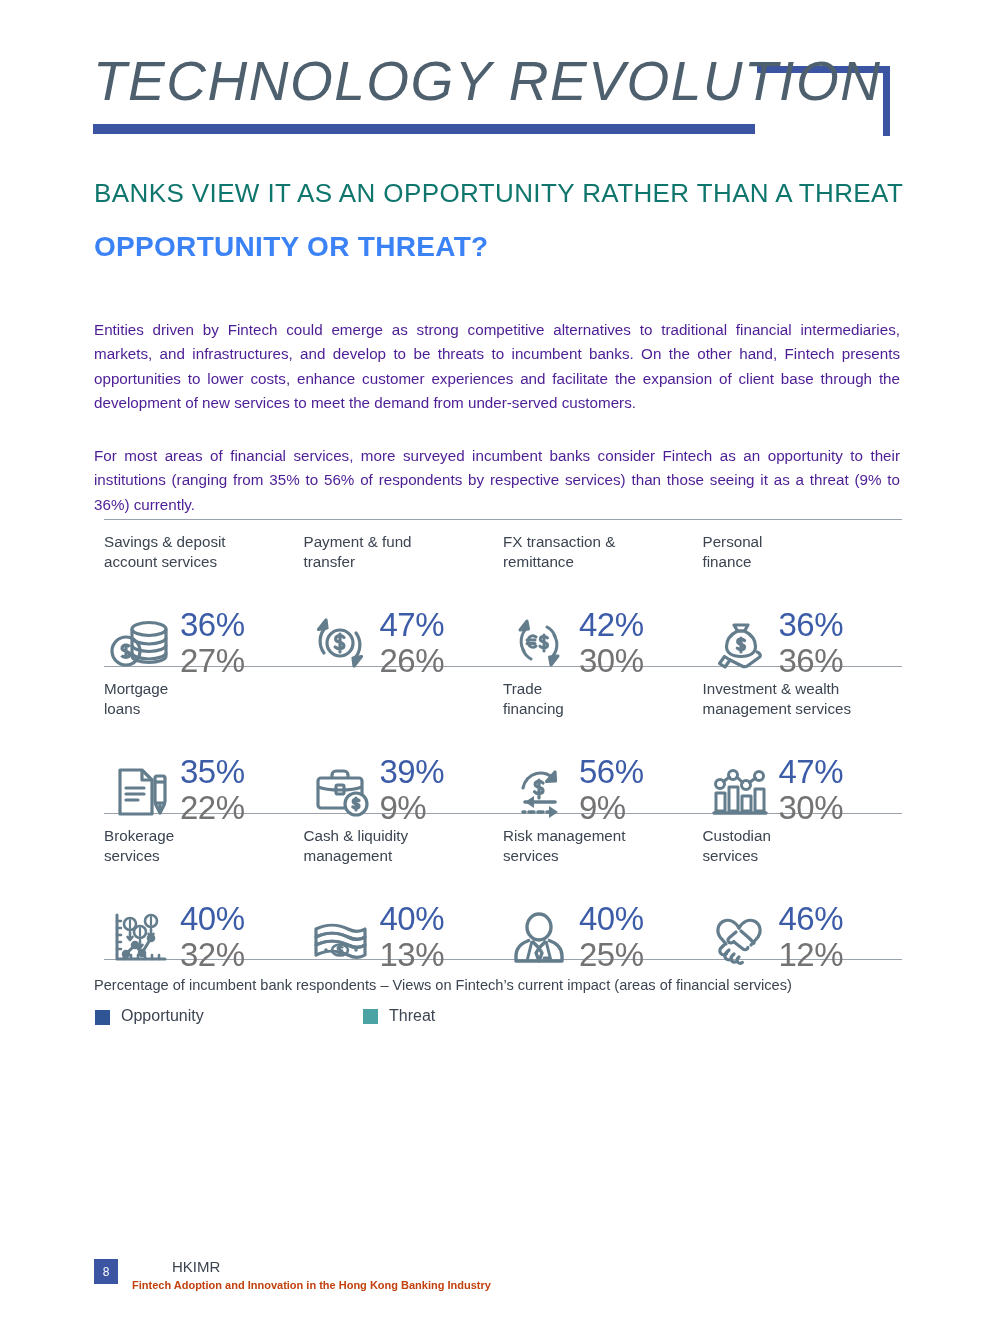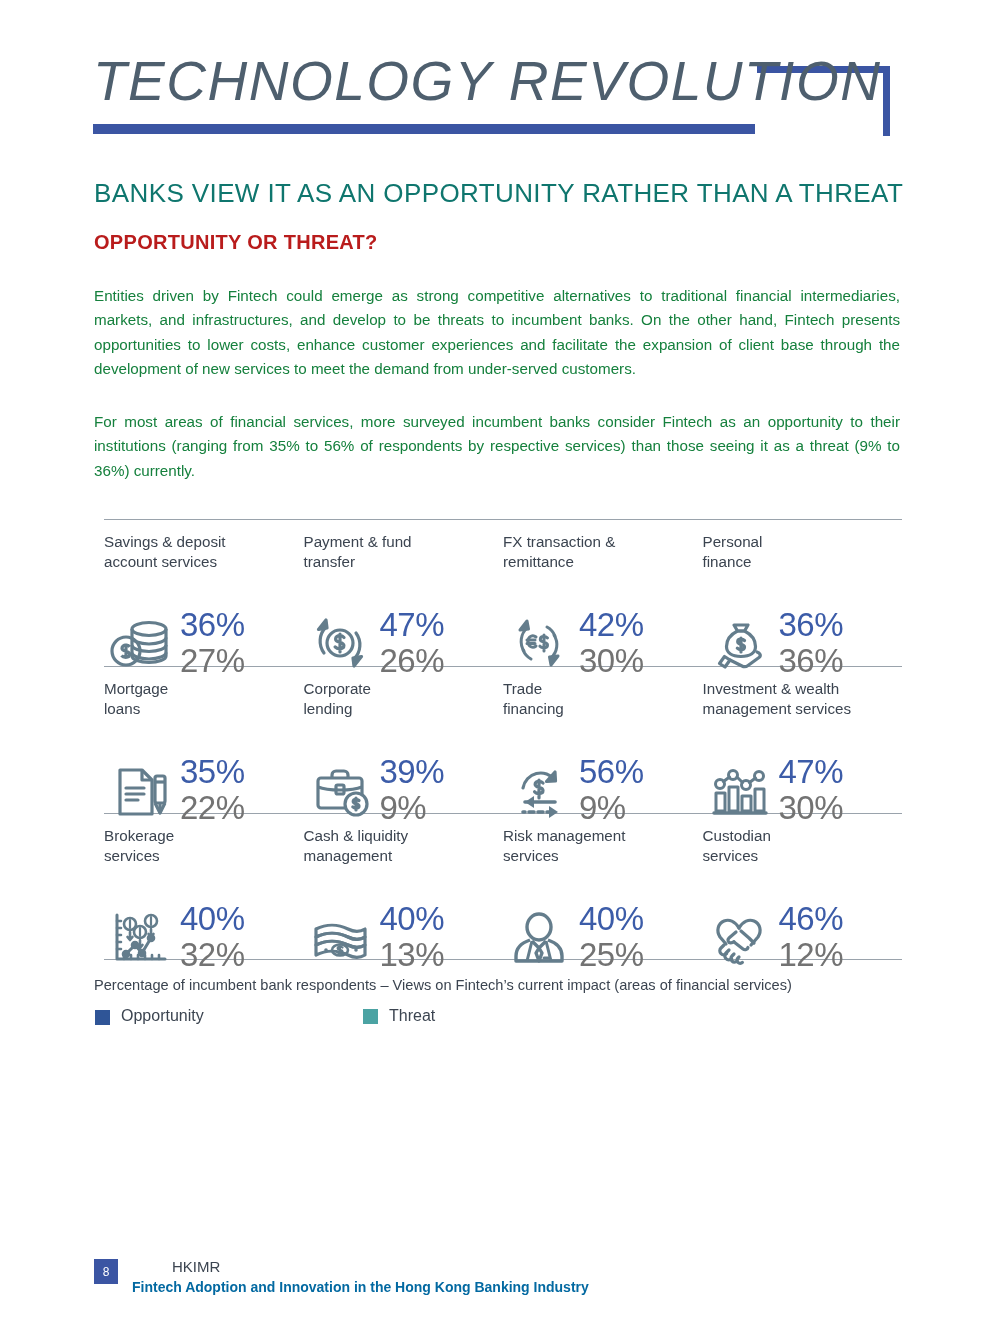--- a/index.html
+++ b/index.html
@@ -58,33 +58,34 @@
     letter-spacing: 0.4px;
     color: #0f766e;
     white-space: nowrap;
     margin-top: 28px;
   }
 
   
   .section-heading {
     position: absolute;
     left: 94px; top: 231px;
-    font-size: 20px;
+    font-size: 28px;
     font-weight: bold;
     letter-spacing: 0.3px;
-    color: #b91c1c;
+    color: #3b82f6;
   }
   .body-copy {
     position: absolute;
     left: 94px;
     width: 806px;
     font-size: 15.2px;
     line-height: 24.4px;
-    color: #15803d;
+    color: #4c1d95;
     text-align: justify;
+    margin-top: 34px;
   }
   #para-1 { top: 284px; }
   #para-2 { top: 410px; }
 
   
   .grid {
     position: absolute;
     left: 104px; top: 519px;
     width: 798px;
   }
@@ -185,23 +186,23 @@
     margin-right: 14px;
   }
   .footer-text { line-height: 1; }
   .footer-org {
     font-size: 15px;
     color: #3b4450;
     margin-bottom: 6px;
     margin-left: 40px;
   }
   .footer-doc {
-    font-size: 14px;
+    font-size: 11px;
     font-weight: bold;
-    color: #0369a1;
+    color: #c2410c;
   }
 </style>
 </head>
 <body>
 
 <div class="header">
   <div class="frame-top"></div>
   <div class="frame-right"></div>
   <div class="page-title">TECHNOLOGY REVOLUTION</div>
   <div class="title-rule"></div>
@@ -323,22 +324,20 @@
           </svg>
         </div>
         <div class="cell-values">
           <div class="val-opp">35%</div>
           <div class="val-thr">22%</div>
         </div>
       </div>
     </div>
 
     <div class="cell">
-      <div class="cell-label">Corporate
-lending</div>
       <div class="cell-body">
         <div class="cell-icon">
           <svg width="72" height="72" viewBox="0 0 72 72" fill="none" stroke="#647d8c" stroke-width="3.2" stroke-linejoin="round">
             <path d="M28 24 v-3 a4 4 0 0 1 4-4 h8 a4 4 0 0 1 4 4 v3"></path>
             <rect x="14" y="24" width="44" height="30" rx="3"></rect>
             <path d="M14 33 c10 4 34 4 44 0"></path>
             <rect x="32" y="31" width="8" height="9" rx="1.5"></rect>
             <circle cx="52" cy="50" r="11" fill="#ffffff"></circle>
             <path d="M52 44 v12 M55 46.5 c-.9-.9-2-1.2-3-1.2 -1.6 0-2.8.9-2.8 2.2 0 1.3 1.1 1.8 2.8 2.2 1.7.4 3 .9 3 2.3 0 1.3-1.3 2.2-3 2.2 -1.2 0-2.3-.4-3.2-1.3" stroke-linecap="round"></path>
           </svg>

